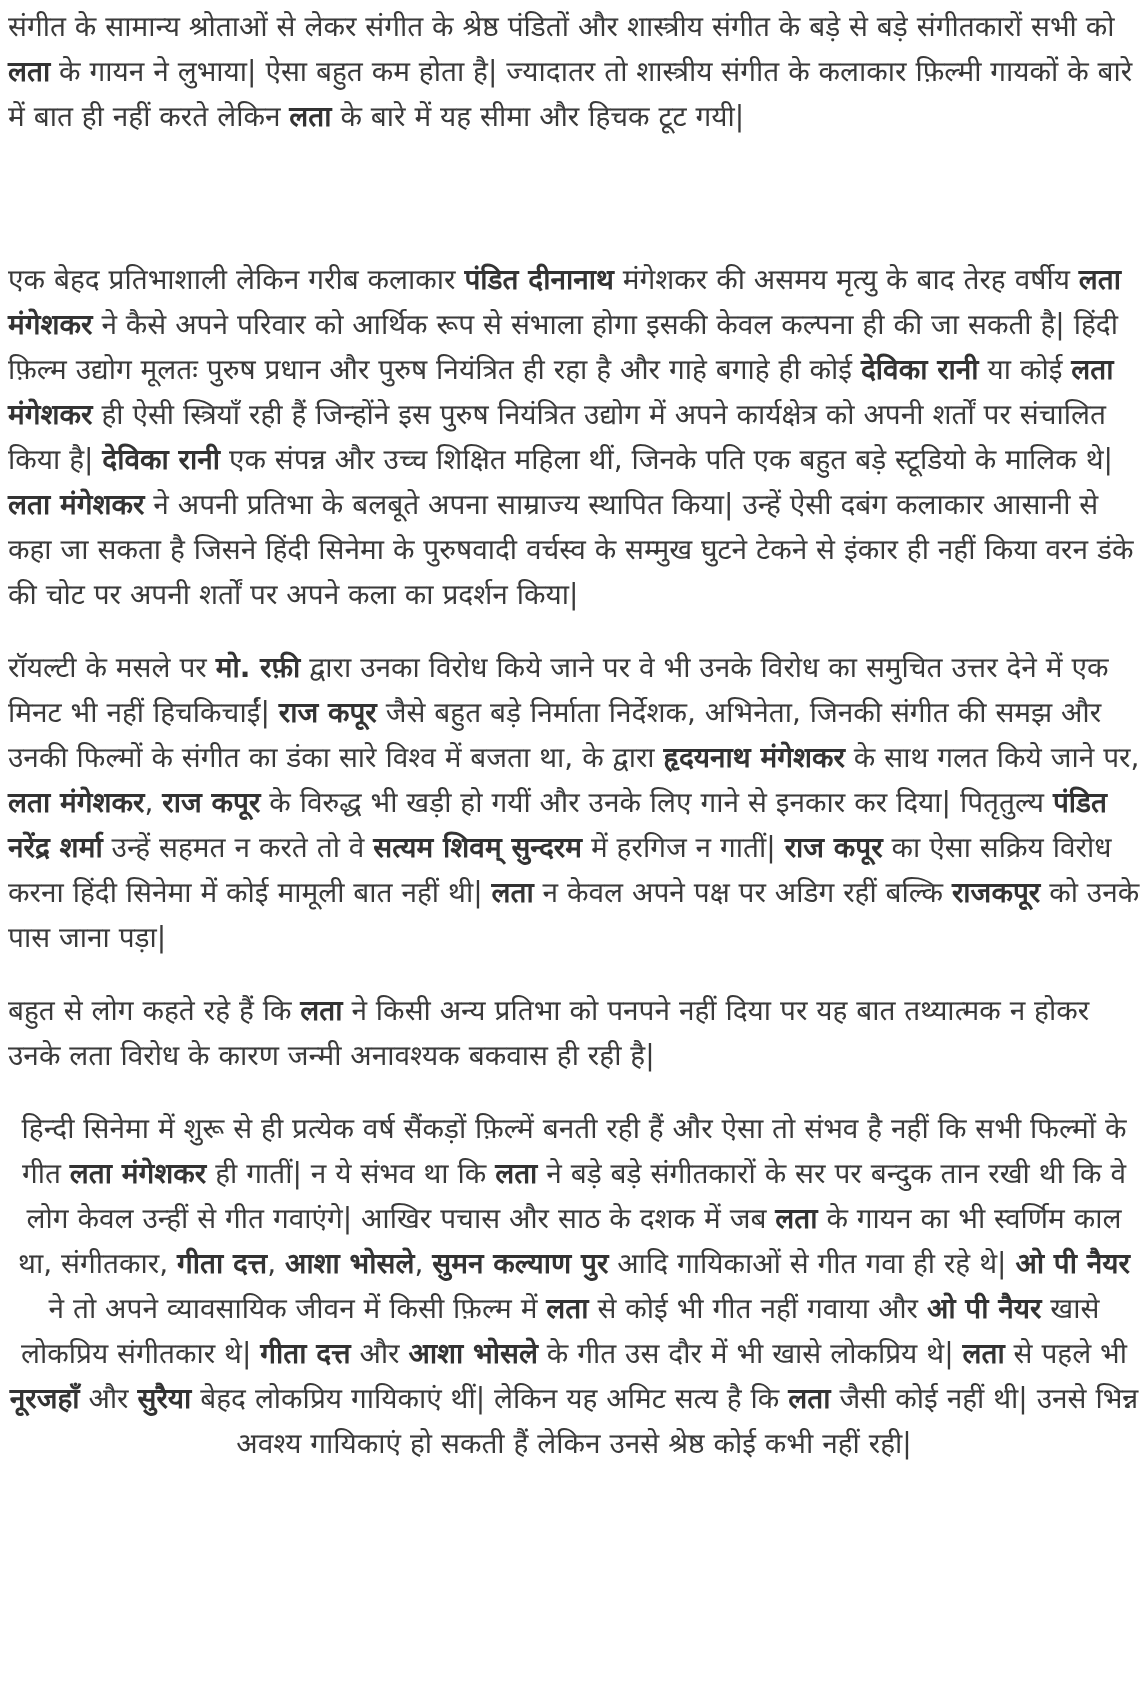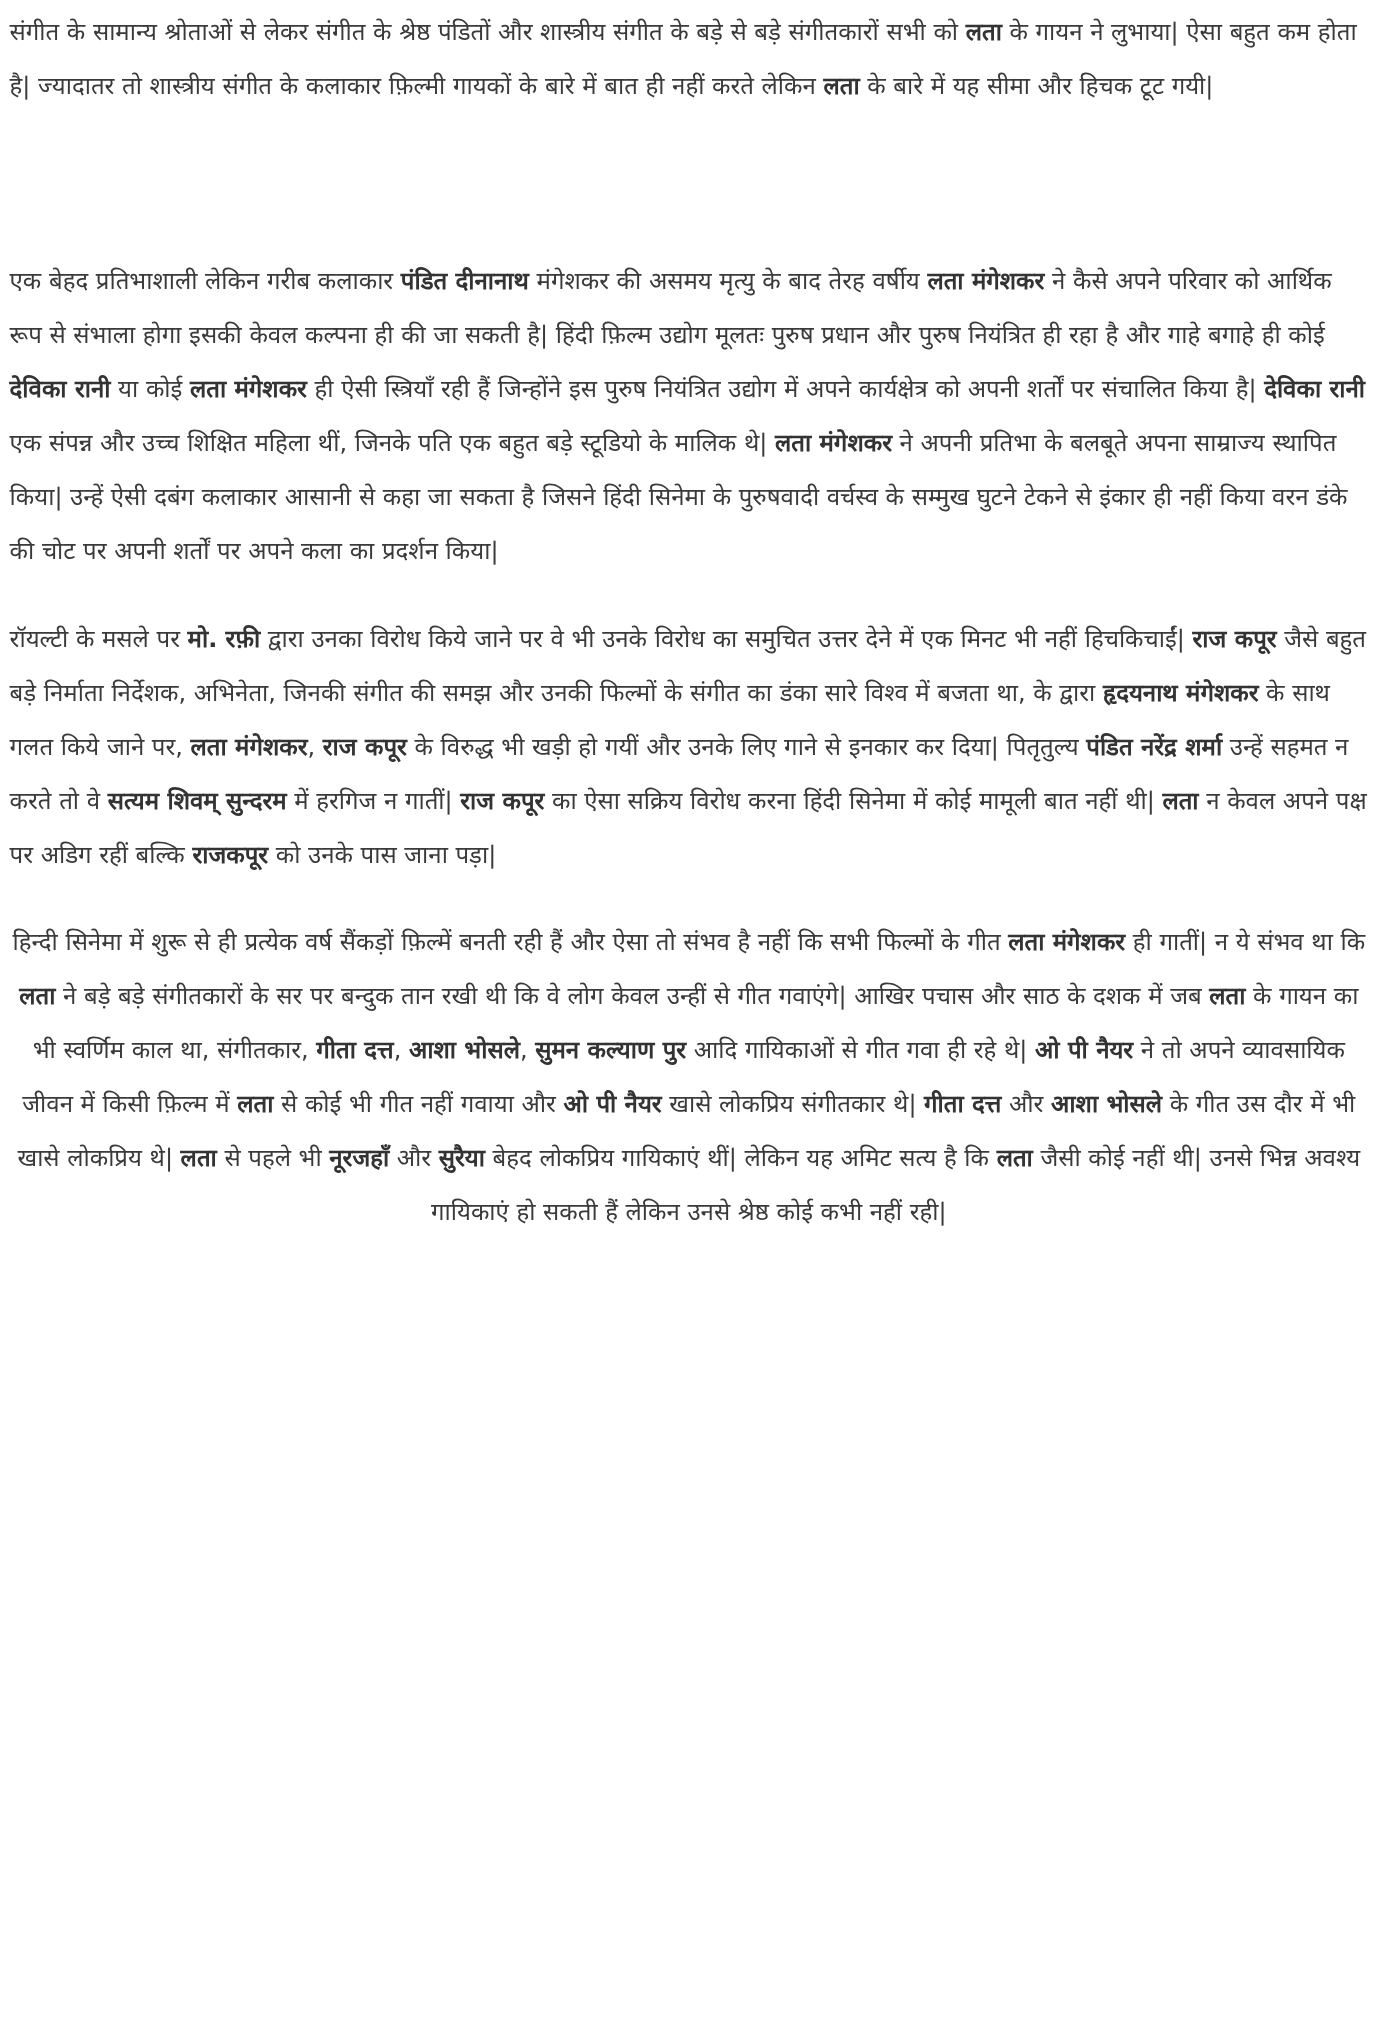--- a/index.html
+++ b/index.html
@@ -8,21 +8,21 @@
     background: #ffffff;
   }
   .page {
     width: 1148px;
     box-sizing: border-box;
     padding: 4px 8px 24px 8px;
     background: #ffffff;
   }
   .article-body {
     font-family: "DejaVu Sans", "Liberation Sans", sans-serif;
-    font-size: 20px;
+    font-size: 28px;
     line-height: 45px;
     color: #3a3a3a;
     text-align: left;
   }
   p.para {
     margin: 0 0 28px 0;
     padding: 0;
     font-weight: 400;
   }
   p.para:last-child {
@@ -39,15 +39,16 @@
   }
 </style>
 </head>
 <body>
 
 <div class="page">
   <div class="article-body" id="article-body" style="color: rgb(58, 58, 58);">
       <p class="para gap-large"><span>संगीत के सामान्य श्रोताओं से लेकर संगीत के श्रेष्ठ पंडितों और शास्त्रीय संगीत के बड़े से बड़े संगीतकारों सभी को </span><b style="color: rgb(51, 51, 51);">लता</b><span> के गायन ने लुभाया| ऐसा बहुत कम होता है| ज्यादातर तो शास्त्रीय संगीत के कलाकार फ़िल्मी गायकों के बारे में बात ही नहीं करते लेकिन </span><b style="color: rgb(51, 51, 51);">लता</b><span> के बारे में यह सीमा और हिचक टूट गयी|</span></p>
       <p class="para"><span>एक बेहद प्रतिभाशाली लेकिन गरीब कलाकार </span><b style="color: rgb(51, 51, 51);">पंडित दीनानाथ</b><span> मंगेशकर की असमय मृत्यु के बाद तेरह वर्षीय </span><b style="color: rgb(51, 51, 51);">लता मंगेशकर</b><span> ने कैसे अपने परिवार को आर्थिक रूप से संभाला होगा इसकी केवल कल्पना ही की जा सकती है| हिंदी फ़िल्म उद्योग मूलतः पुरुष प्रधान और पुरुष नियंत्रित ही रहा है और गाहे बगाहे ही कोई </span><b style="color: rgb(51, 51, 51);">देविका रानी</b><span> या कोई </span><b style="color: rgb(51, 51, 51);">लता मंगेशकर</b><span> ही ऐसी स्त्रियाँ रही हैं जिन्होंने इस पुरुष नियंत्रित उद्योग में अपने कार्यक्षेत्र को अपनी शर्तों पर संचालित किया है| </span><b style="color: rgb(51, 51, 51);">देविका रानी</b><span> एक संपन्न और उच्च शिक्षित महिला थीं, जिनके पति एक बहुत बड़े स्टूडियो के मालिक थे| </span><b style="color: rgb(51, 51, 51);">लता मंगेशकर</b><span> ने अपनी प्रतिभा के बलबूते अपना साम्राज्य स्थापित किया| उन्हें ऐसी दबंग कलाकार आसानी से कहा जा सकता है जिसने हिंदी सिनेमा के पुरुषवादी वर्चस्व के सम्मुख घुटने टेकने से इंकार ही नहीं किया वरन डंके की चोट पर अपनी शर्तों पर अपने कला का प्रदर्शन किया|</span></p>
       <p class="para"><span>रॉयल्टी के मसले पर </span><b style="color: rgb(51, 51, 51);">मो. रफ़ी</b><span> द्वारा उनका विरोध किये जाने पर वे भी उनके विरोध का समुचित उत्तर देने में एक मिनट भी नहीं हिचकिचाईं| </span><b style="color: rgb(51, 51, 51);">राज कपूर</b><span> जैसे बहुत बड़े निर्माता निर्देशक, अभिनेता,  जिनकी संगीत की समझ और उनकी फिल्मों के संगीत का डंका सारे विश्व में बजता था, के द्वारा </span><b style="color: rgb(51, 51, 51);">हृदयनाथ मंगेशकर</b><span> के साथ गलत किये जाने पर, </span><b style="color: rgb(51, 51, 51);">लता मंगेशकर</b><span>, </span><b style="color: rgb(51, 51, 51);">राज कपूर</b><span> के विरुद्ध भी खड़ी हो गयीं और उनके लिए गाने से इनकार कर दिया| पितृतुल्य </span><b style="color: rgb(51, 51, 51);">पंडित नरेंद्र शर्मा</b><span> उन्हें सहमत न करते तो वे </span><b style="color: rgb(51, 51, 51);">सत्यम शिवम् सुन्दरम</b><span> में हरगिज न गातीं| </span><b style="color: rgb(51, 51, 51);">राज कपूर</b><span> का ऐसा सक्रिय विरोध करना हिंदी सिनेमा में कोई मामूली बात नहीं थी| </span><b style="color: rgb(51, 51, 51);">लता</b><span> न केवल अपने पक्ष पर अडिग रहीं बल्कि </span><b style="color: rgb(51, 51, 51);">राजकपूर</b><span> को उनके पास जाना पड़ा|</span></p>
+      <p class="para"><span>बहुत से लोग कहते रहे हैं कि </span><b style="color: rgb(51, 51, 51);">लता</b><span> ने किसी अन्य प्रतिभा को पनपने नहीं दिया पर यह बात तथ्यात्मक न होकर उनके लता विरोध के कारण जन्मी अनावश्यक बकवास ही रही है|</span></p>
       <p class="para"><span>हिन्दी सिनेमा में शुरू से ही प्रत्येक वर्ष सैंकड़ों फ़िल्में बनती रही हैं और ऐसा तो संभव है नहीं कि सभी फिल्मों के गीत </span><b style="color: rgb(51, 51, 51);">लता मंगेशकर</b><span> ही गातीं| न ये संभव था कि </span><b style="color: rgb(51, 51, 51);">लता</b><span> ने बड़े बड़े संगीतकारों के सर पर बन्दुक तान रखी थी कि वे लोग केवल उन्हीं से गीत गवाएंगे| आखिर पचास और साठ के दशक में जब </span><b style="color: rgb(51, 51, 51);">लता</b><span> के गायन का भी स्वर्णिम काल था, संगीतकार, </span><b style="color: rgb(51, 51, 51);">गीता दत्त</b><span>, </span><b style="color: rgb(51, 51, 51);">आशा भोसले</b><span>, </span><b style="color: rgb(51, 51, 51);">सुमन कल्याण पुर</b><span> आदि गायिकाओं से गीत गवा ही रहे थे| </span><b style="color: rgb(51, 51, 51);">ओ पी नैयर</b><span> ने तो अपने व्यावसायिक जीवन में किसी फ़िल्म में </span><b style="color: rgb(51, 51, 51);">लता</b><span> से कोई भी गीत नहीं गवाया और </span><b style="color: rgb(51, 51, 51);">ओ पी नैयर</b><span> खासे लोकप्रिय संगीतकार थे| </span><b style="color: rgb(51, 51, 51);">गीता दत्त</b><span> और </span><b style="color: rgb(51, 51, 51);">आशा भोसले</b><span> के गीत उस दौर में भी खासे लोकप्रिय थे| </span><b style="color: rgb(51, 51, 51);">लता</b><span> से पहले भी </span><b style="color: rgb(51, 51, 51);">नूरजहाँ</b><span> और </span><b style="color: rgb(51, 51, 51);">सुरैया</b><span> बेहद लोकप्रिय गायिकाएं थीं| लेकिन यह अमिट सत्य है कि </span><b style="color: rgb(51, 51, 51);">लता</b><span> जैसी कोई नहीं थी| उनसे भिन्न अवश्य गायिकाएं हो सकती हैं लेकिन उनसे श्रेष्ठ कोई कभी नहीं रही|</span></p>
     </div>
 </div>
 
 </body></html>

